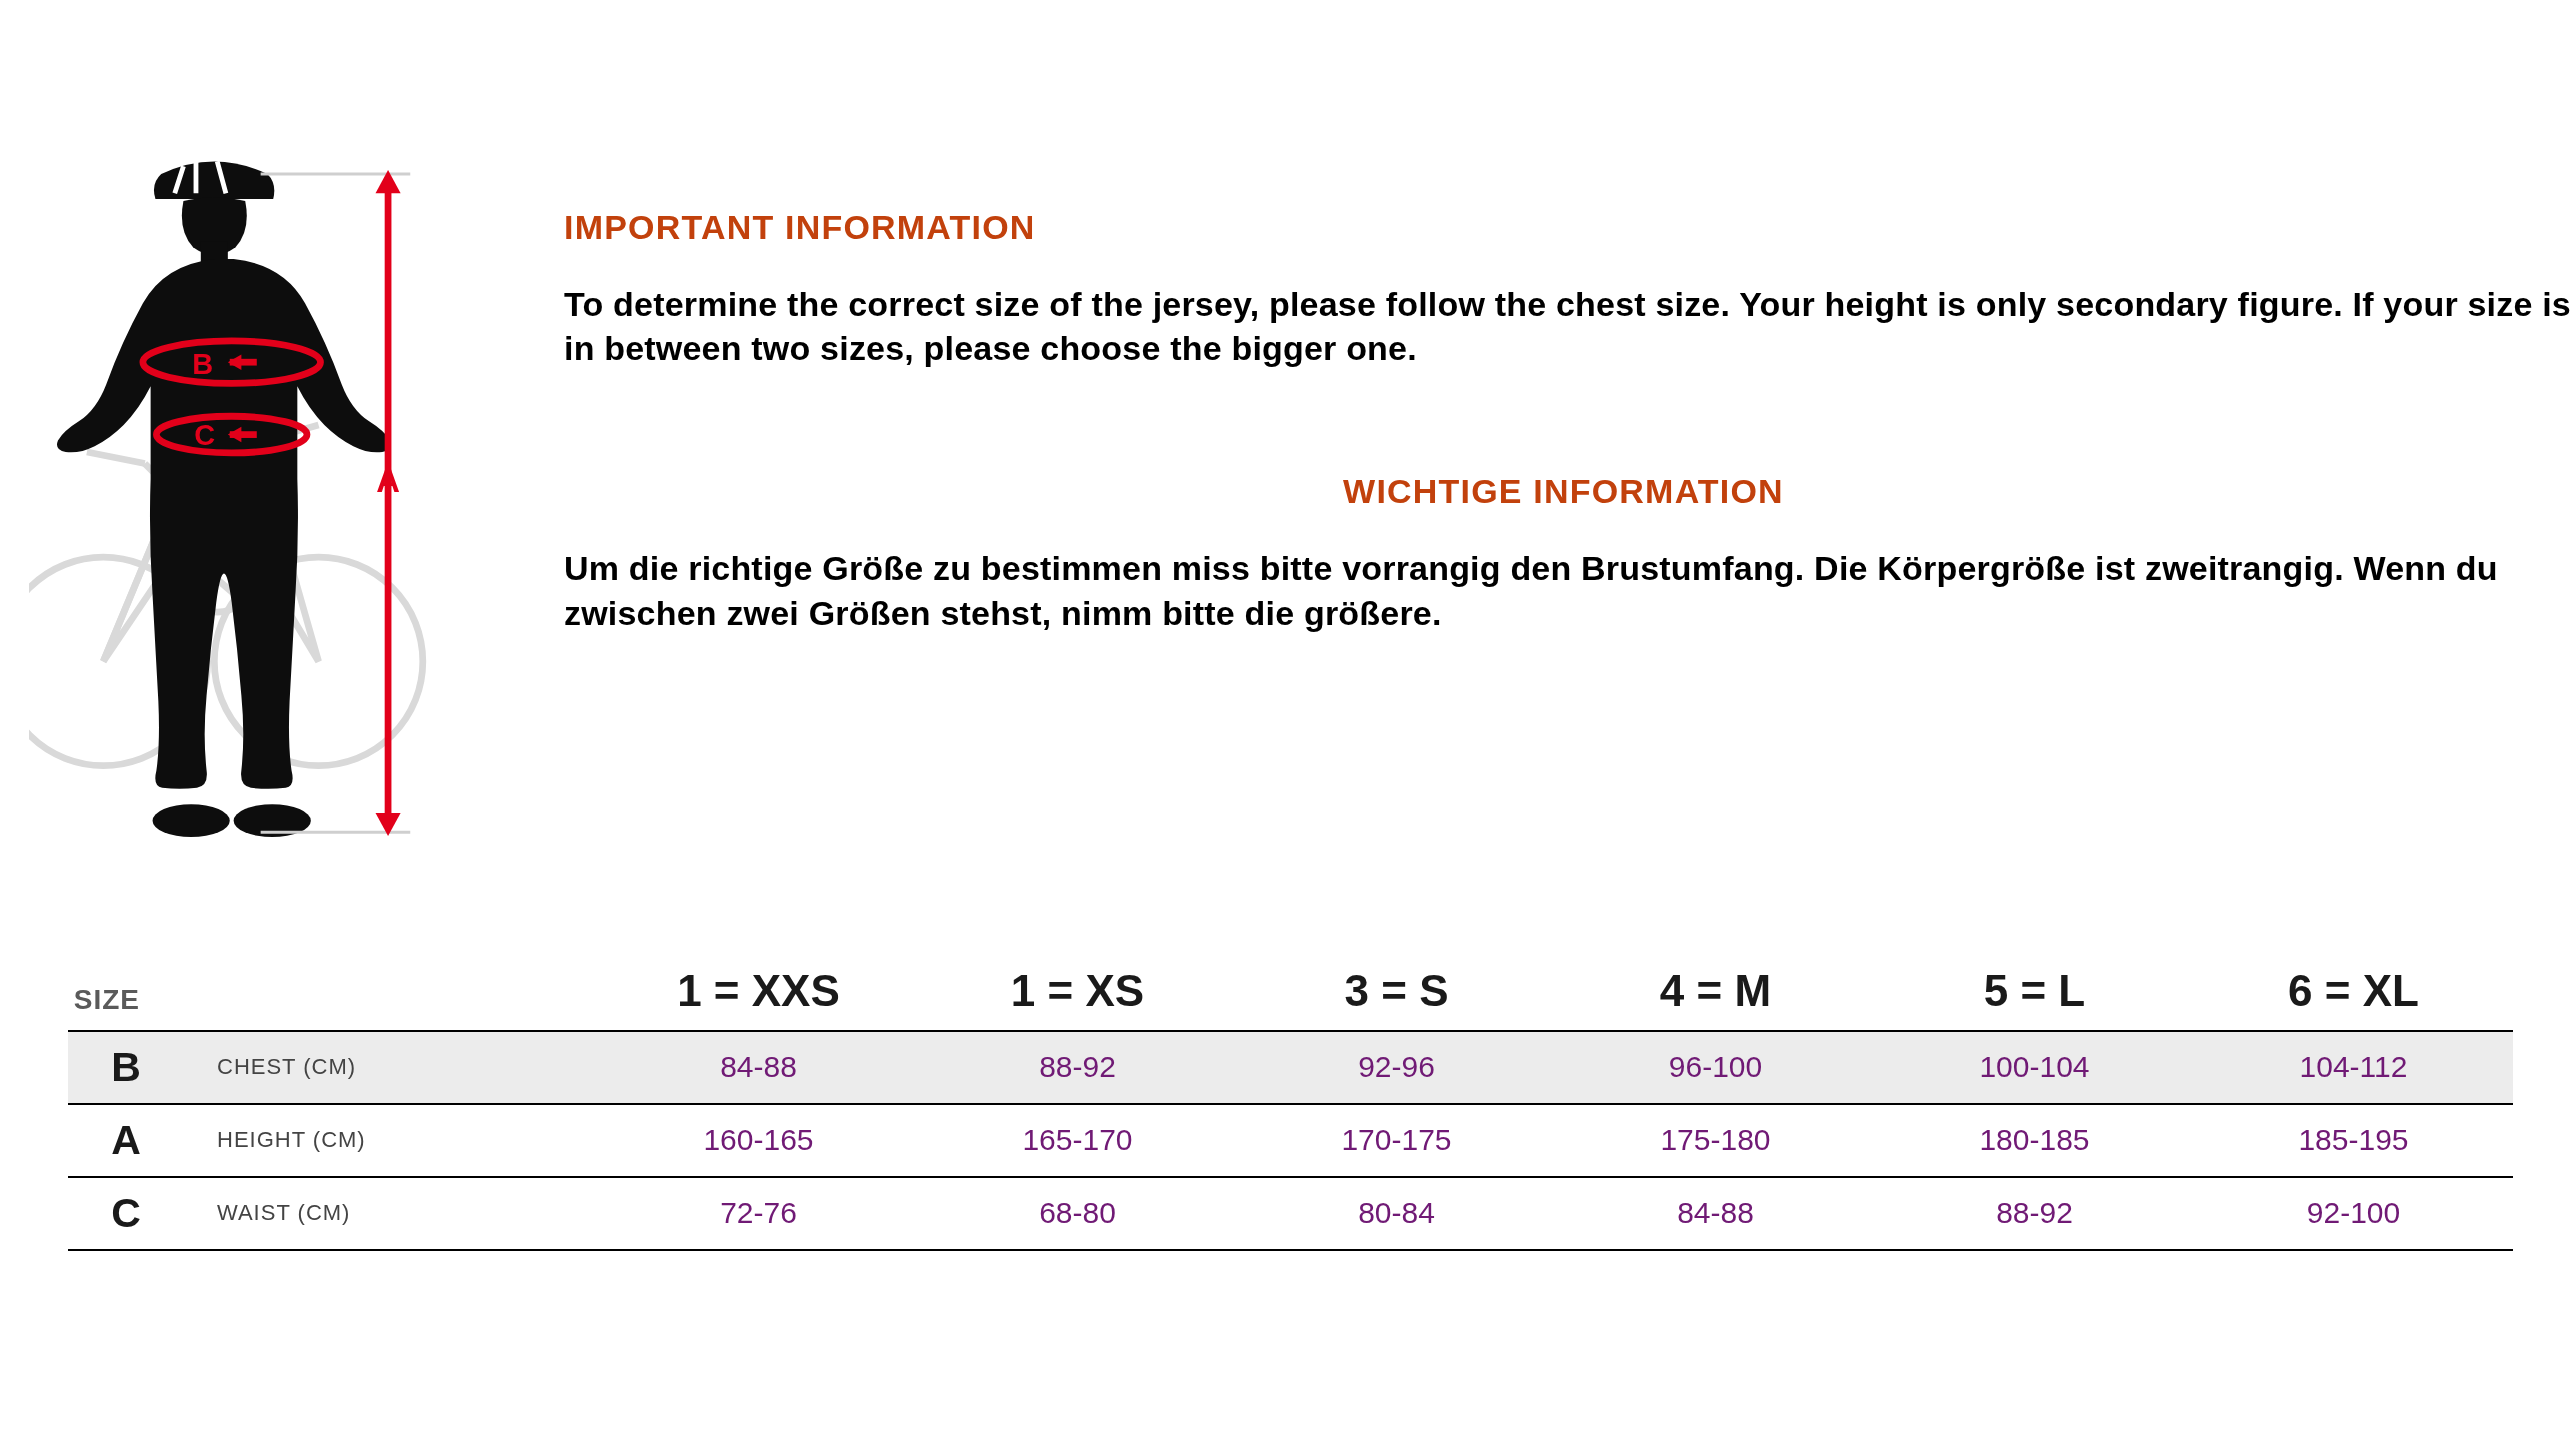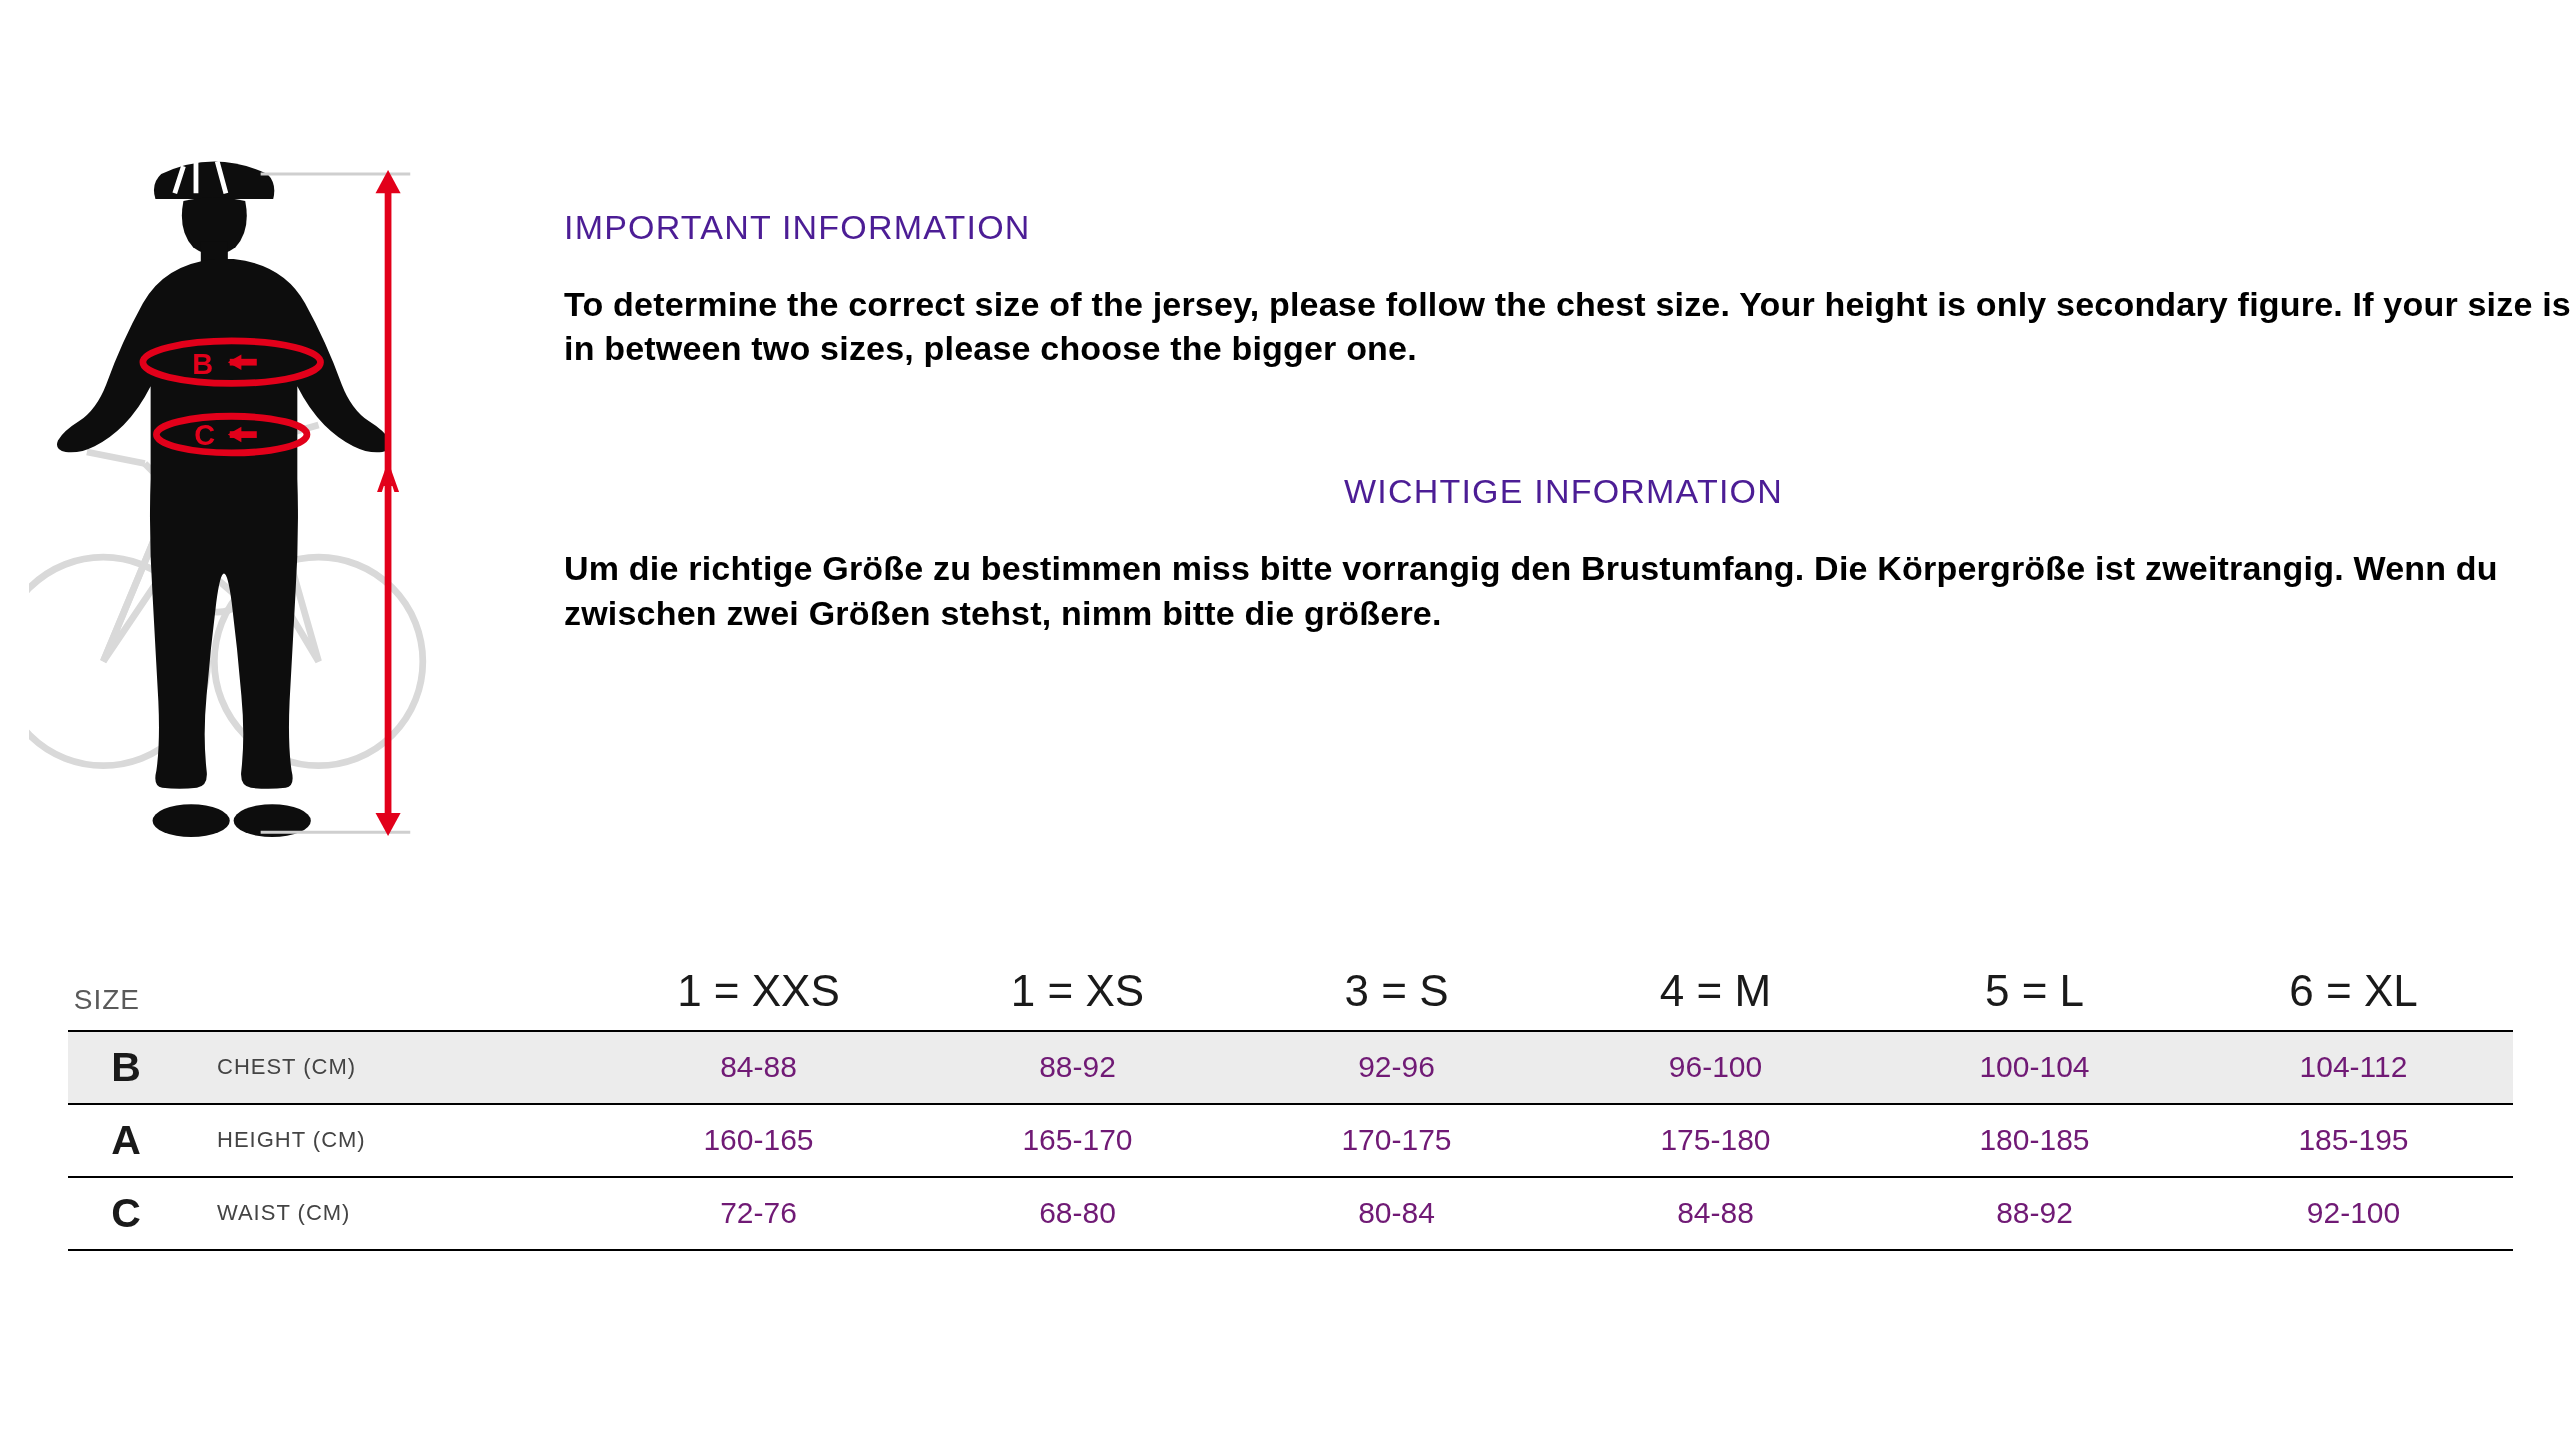--- a/index.html
+++ b/index.html
@@ -40,23 +40,23 @@
 
   
   #info-block {
     position: absolute;
     left: 564px;
     top: 208px;
     width: 1999px;
   }
   .info-heading {
     font-size: 34px;
-    font-weight: normal;
+    font-weight: bold;
     letter-spacing: 1.2px;
-    color: #4c1d95;
+    color: #c2410c;
     margin: 0 0 35px 0;
     white-space: nowrap;
   }
   .info-para {
     font-size: 34px;
     font-weight: bold;
     line-height: 1.30;
     color: #000;
     margin: 0;
     width: 2019px;
@@ -79,21 +79,21 @@
     width: 2444px;
     table-layout: fixed;
   }
   table#size-table col.c-code   { width: 116px; }
   table#size-table col.c-label  { width: 415px; }
   table#size-table col.c-val    { width: 319px; }
 
   #size-table thead th {
     padding: 0 0 13.5px 0;
     vertical-align: bottom;
-    font-weight: normal;
+    font-weight: bold;
   }
   th.size-word {
     text-align: left;
     font-size: 28px;
     color: #5a5a5a;
     letter-spacing: 1px;
     padding-left: 5.8px !important;
   }
   th.size-head {
     font-size: 44px;

